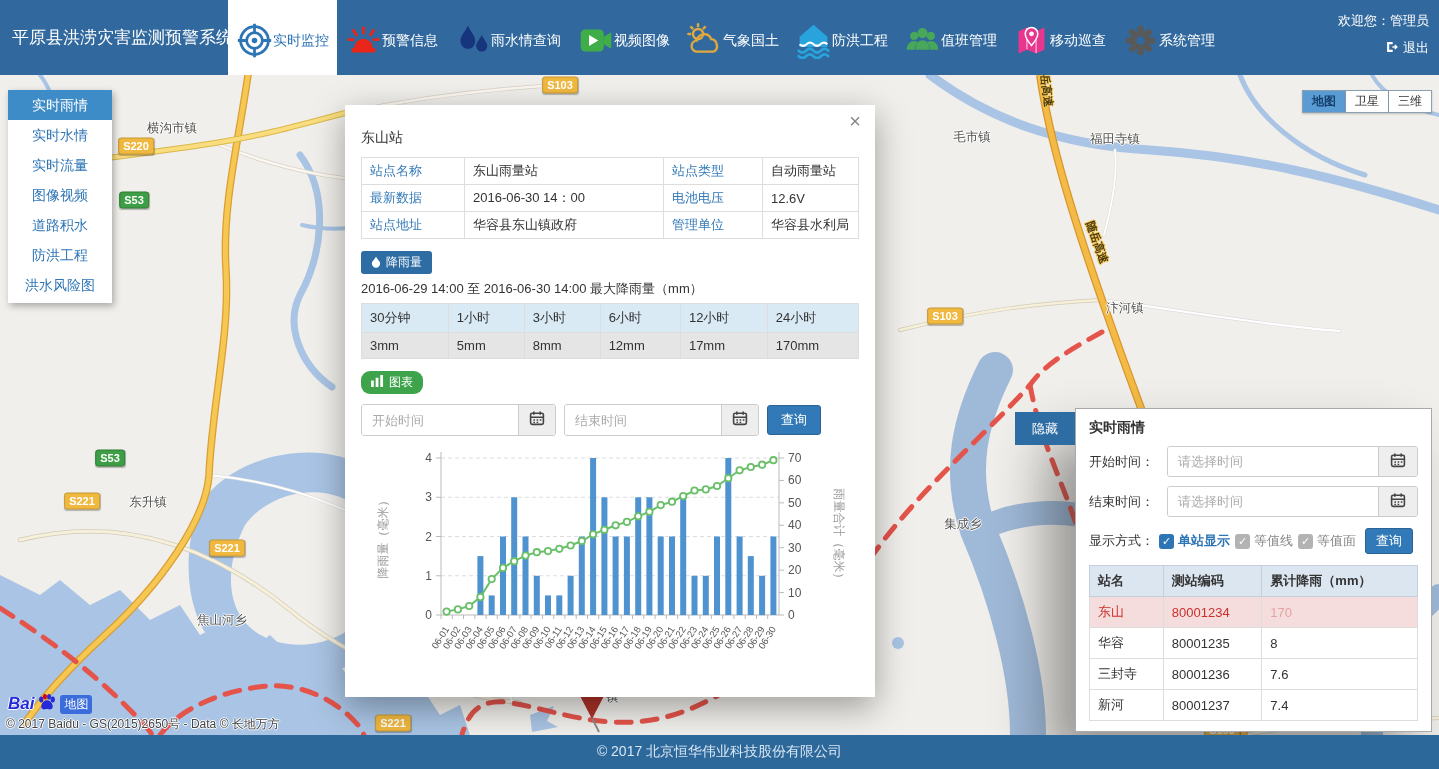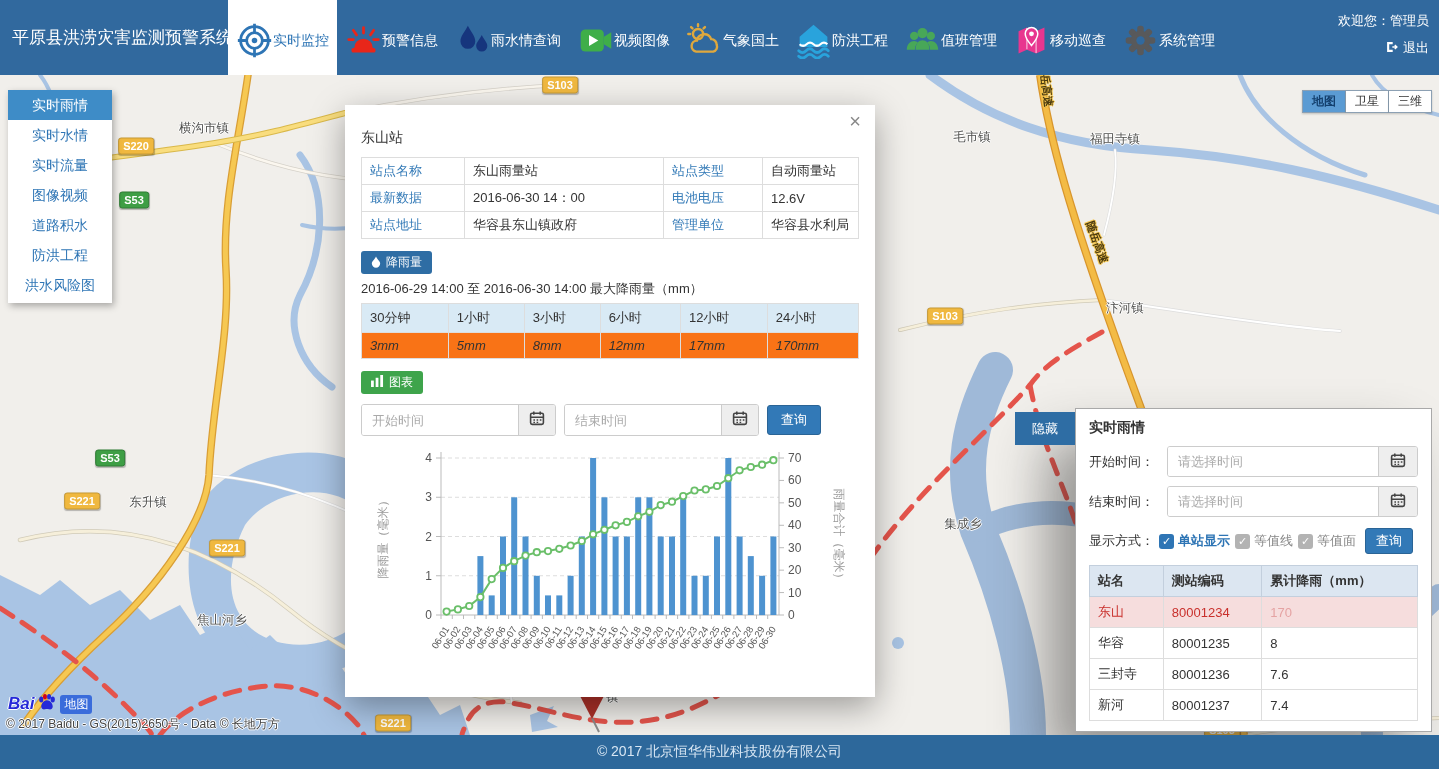--- a/index.html
+++ b/index.html
@@ -39,25 +39,25 @@
   .modal{position:absolute;left:345px;top:105px;width:530px;height:592px;background:#fff;z-index:20;box-sizing:border-box;
     padding:0 16px;box-shadow:0 10px 32px rgba(0,0,0,.35);overflow:hidden;}
   .modal-close{position:absolute;right:14px;top:6px;font-size:20px;color:#888;cursor:pointer;line-height:1;}
   .modal-title{padding-top:24px;font-size:14px;color:#333;}
   table.info{width:100%;border-collapse:collapse;margin-top:10px;font-size:13px;}
   .info td{border:1px solid #ddd;padding:4px 8px;height:18px;color:#333;}
   .info td.lbl{color:#337ab7;width:86px;}
   .info td.v1{width:182px;}
   .info td.lbl2{color:#337ab7;width:82px;}
   .badge-blue{display:inline-flex;align-items:center;gap:5px;background:#2e6da4;color:#fff;font-size:12px;padding:3px 10px;border-radius:3px;margin-top:12px;}
-  .badge-green{display:inline-flex;align-items:center;gap:5px;background:#3ea44b;color:#fff;font-size:12px;padding:3px 10px;border-radius:3px;margin-top:12px;}
+  .badge-green{display:inline-flex;align-items:center;gap:5px;background:#3ea44b;color:#fff;font-size:12px;padding:3px 10px;border-radius:9px;margin-top:12px;}
   .rain-caption{font-size:13px;color:#333;margin-top:6px;}
   table.rain{width:100%;border-collapse:collapse;font-size:13px;margin-top:5px;}
   .rain th{background:#d9eaf5;font-weight:normal;text-align:left;padding:5px 8px;border:1px solid #ddd;color:#333;}
-  .rain td{padding:5px 8px;border:1px solid #ddd;color:#333;background:#f97316;font-style:italic;}
+  .rain td{padding:5px 8px;border:1px solid #ddd;color:#333;background:#e5e5e5;}
   .query-row{display:flex;margin-top:10px;gap:8px;align-items:center;}
   .input-group{display:flex;border:1px solid #ccc;border-radius:3px;overflow:hidden;background:#fff;height:30px;}
   .input-group input{border:0;outline:0;padding:0 10px;font-size:13px;width:136px;color:#333;background:#fff;}
   input::placeholder{color:#aaa;}
   .ig-addon{width:36px;background:#eee;border-left:1px solid #ccc;display:flex;align-items:center;justify-content:center;cursor:pointer;}
   .btn-primary{background:#3279b7;color:#fff;border:1px solid #2a6496;border-radius:3px;font-size:13px;padding:0 13px;height:30px;cursor:pointer;}
   .chart-wrap{margin-top:4px;}
 
   
   .hide-btn{position:absolute;left:1015px;top:412px;width:60px;height:33px;background:#2e6da4;color:#fff;font-size:13px;
@@ -154,21 +154,21 @@
         <path d="M1102,257 C1060,280 1042,293 1030,310 C980,365 930,405 880,470 C840,525 800,565 750,600 C700,635 660,650 610,647 C570,644 540,632 505,627 C488,625 473,632 467,647 C464,654 462,658 462,660"></path>
         <path d="M1030,310 C1040,365 1062,405 1078,455 C1098,515 1102,595 1100,660"></path>
         <path d="M0,533 C50,565 92,597 126,631 C142,647 150,655 152,660"></path>
         <path d="M160,660 C178,636 215,618 258,612 C300,606 335,624 358,650 L364,660"></path>
       </g>
 
       <path d="M592,643 L599,657" stroke="#8a8a8a" stroke-width="2"></path>
       <path d="M579,619 h26 l-13,25 Z" fill="#ad3129"></path>
     </svg>
     <div id="map-labels">
-        <div class="town-label" style="left: 172px; top: 53px; margin-left: 32px;">横沟市镇</div>
+        <div class="town-label" style="left: 172px; top: 53px;">横沟市镇</div>
         <div class="town-label" style="left: 972px; top: 62px;">毛市镇</div>
         <div class="town-label" style="left: 1115px; top: 64px;">福田寺镇</div>
         <div class="town-label" style="left: 1125px; top: 233px;">汴河镇</div>
         <div class="town-label" style="left: 148px; top: 427px;">东升镇</div>
         <div class="town-label" style="left: 222px; top: 545px;">焦山河乡</div>
         <div class="town-label" style="left: 963px; top: 449px;">集成乡</div>
         <div class="town-label" style="left: 612px; top: 622px;">镇</div>
         <div class="road-badge" style="left: 560px; top: 10px;">S103</div>
         <div class="road-badge" style="left: 136px; top: 71px;">S220</div>
         <div class="road-badge green" style="left: 134px; top: 125px;">S53</div>

